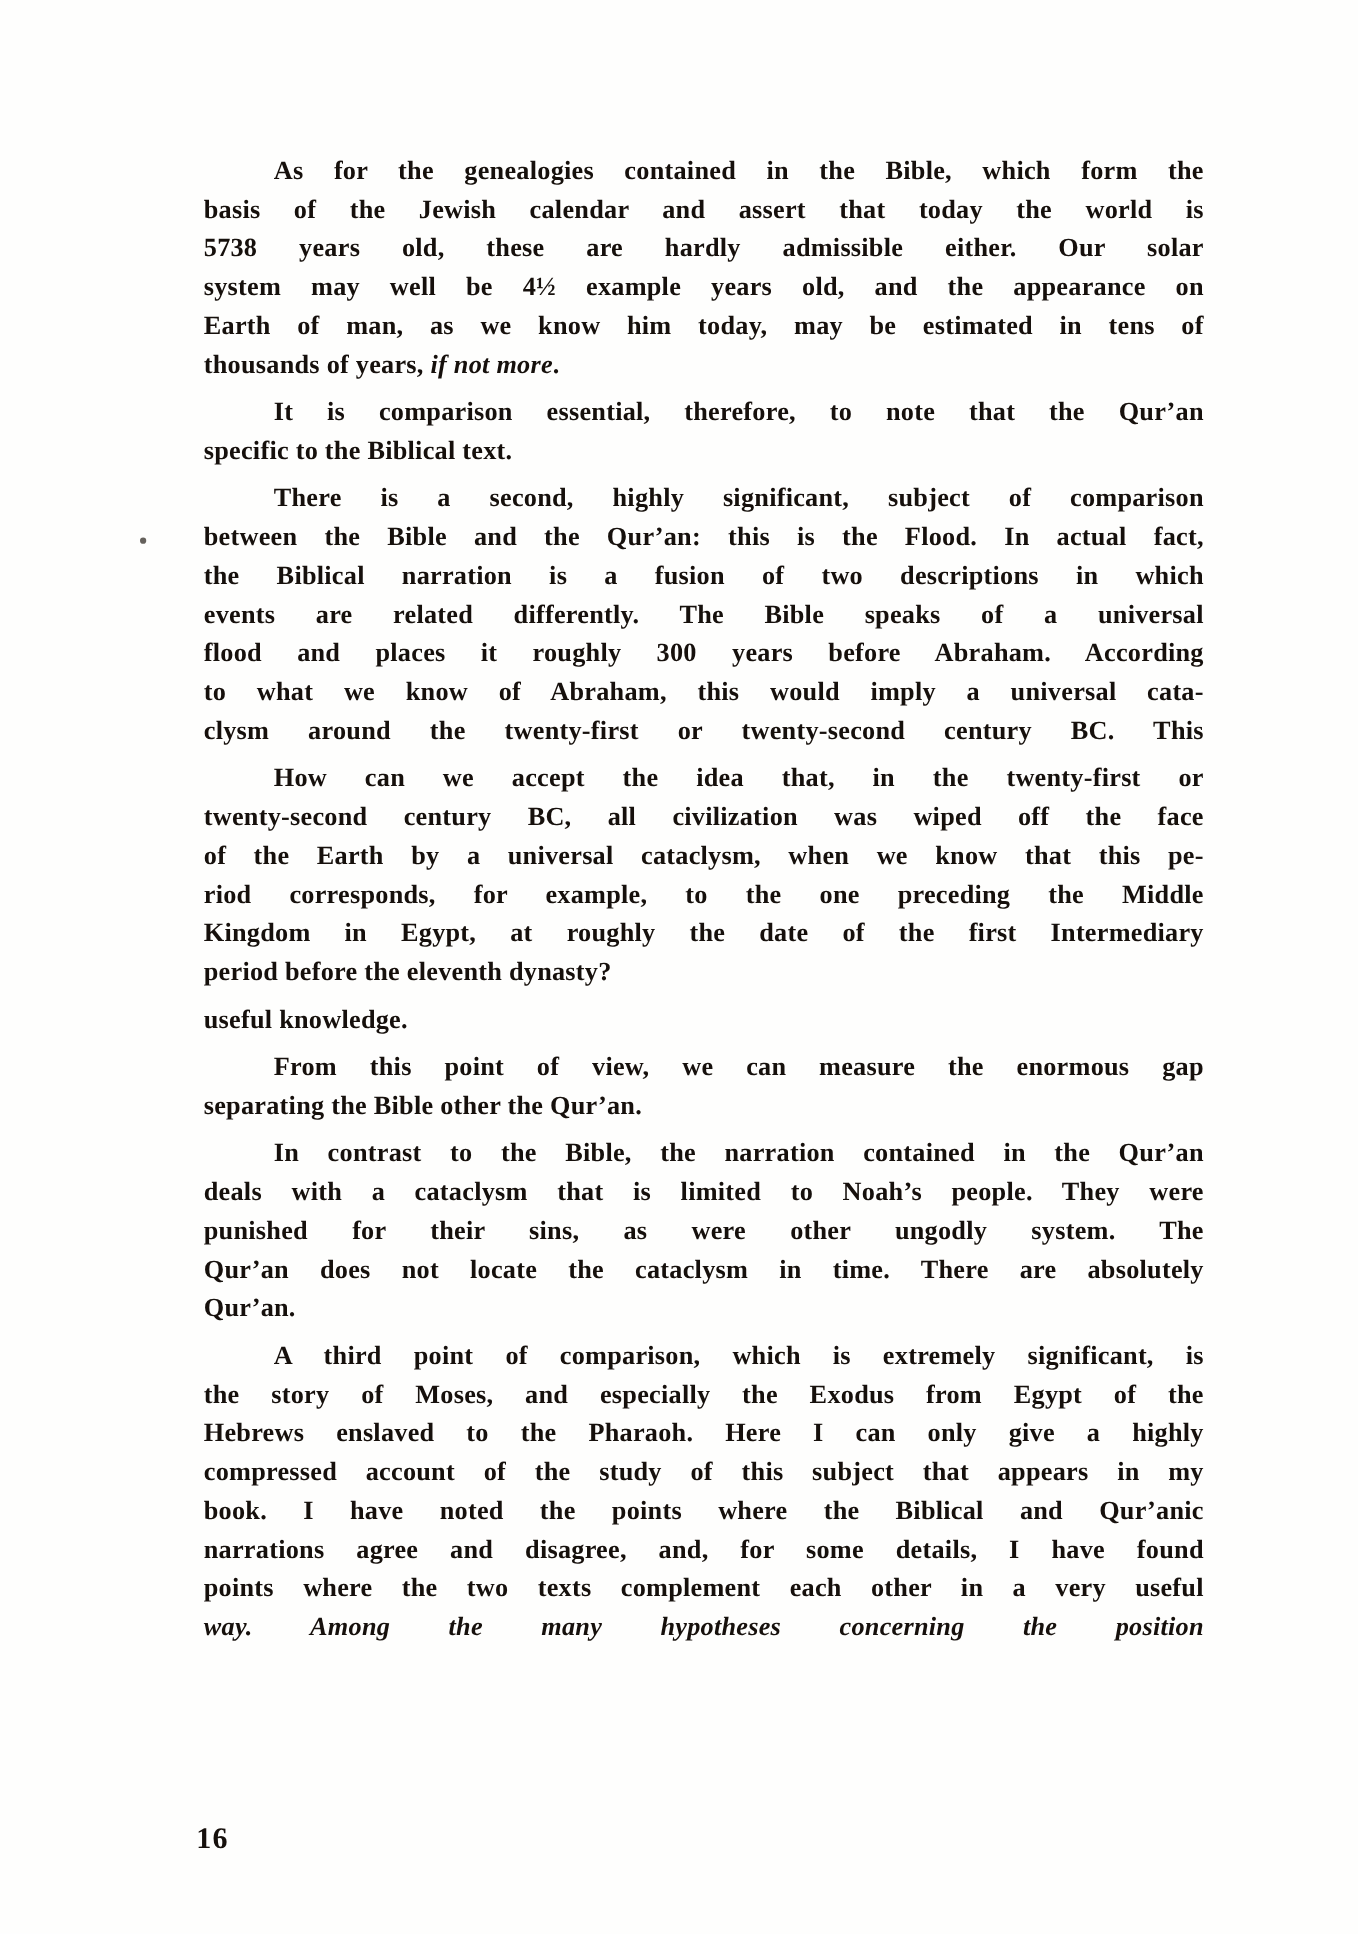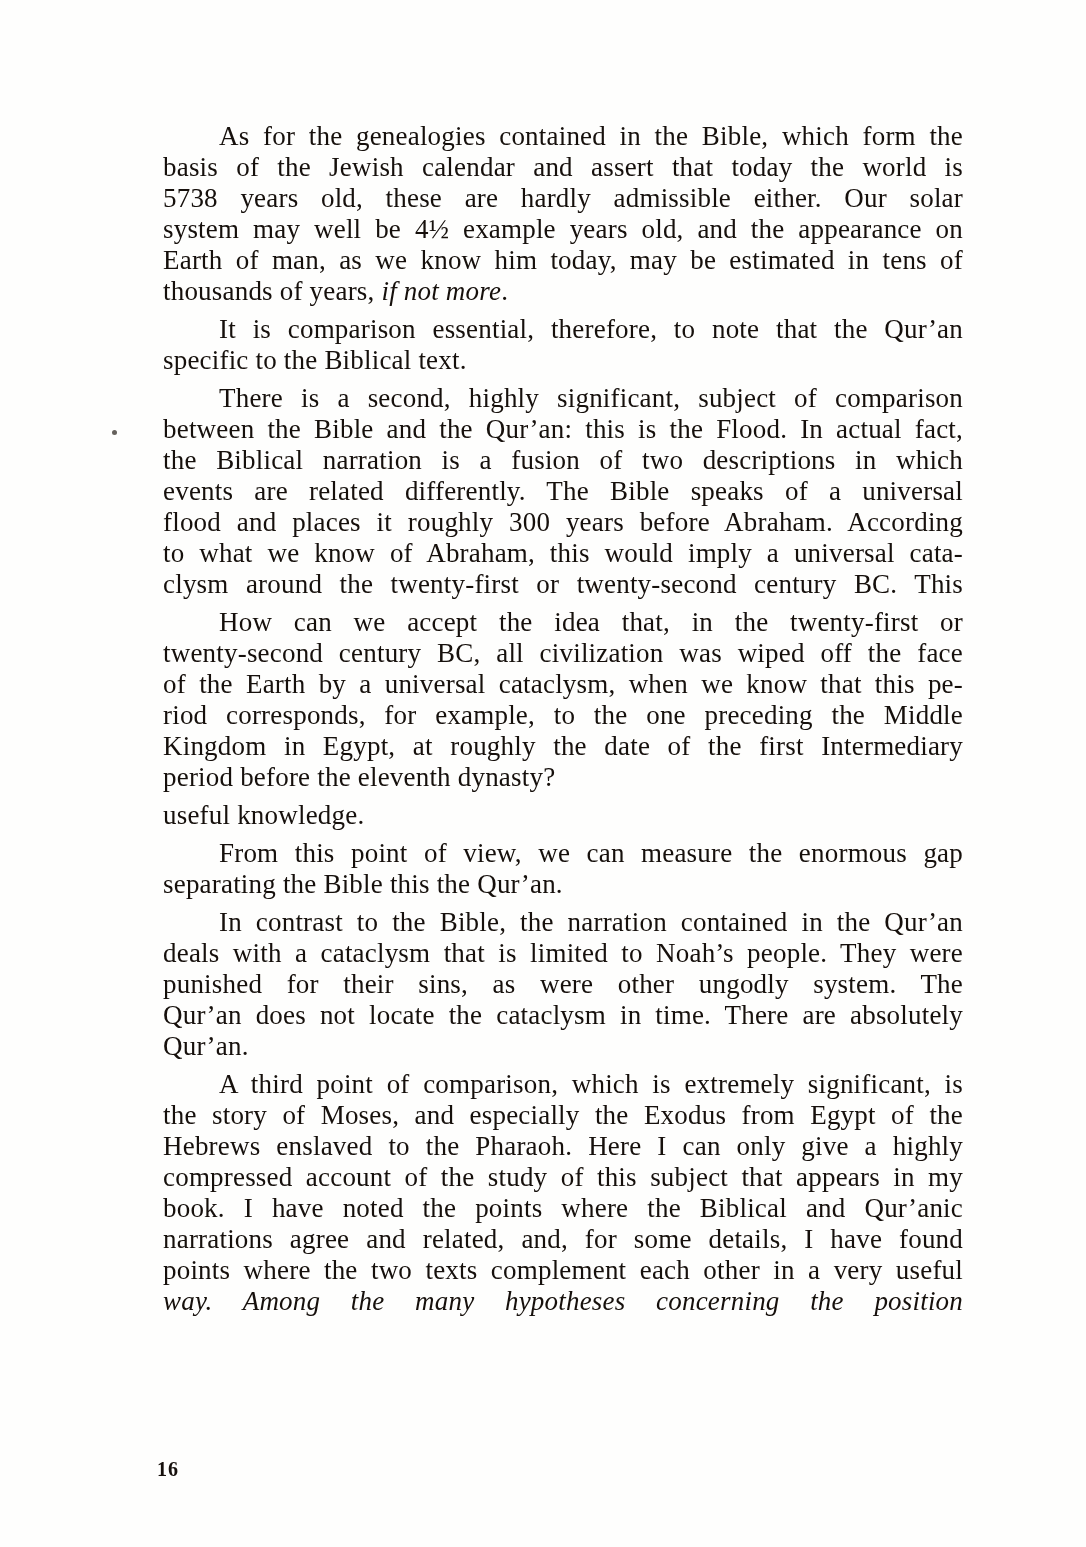--- a/index.html
+++ b/index.html
@@ -14,22 +14,22 @@
     background: #fefefd;
     color: #16100c;
     font-family: "Liberation Serif", "DejaVu Serif", serif;
     overflow: hidden;
   }
   .text-block {
     position: absolute;
     left: 163px;
     top: 121px;
     width: 800px;
-    font-size: 27px;
-    font-weight: normal;
+    font-size: 21px;
+    font-weight: bold;
   }
   .paragraph {
     margin: 0 0 7px 0;
   }
   .line {
     line-height: 31px;
     text-align: justify;
     text-align-last: justify;
     letter-spacing: 0.2px;
     white-space: normal;
@@ -40,21 +40,21 @@
   .line.lastline {
     text-align-last: left;
   }
   .it {
     font-style: italic;
   }
   .page-number {
     position: absolute;
     left: 157px;
     top: 1458px;
-    font-size: 20px;
+    font-size: 24px;
     font-weight: bold;
     letter-spacing: 1px;
   }
   .artifact-dot {
     position: absolute;
     left: 112px;
     top: 430px;
     width: 5px;
     height: 5px;
     border-radius: 50%;
@@ -94,35 +94,35 @@
         <div class="line"><span>of the Earth by a universal cataclysm, when we know that this pe-</span></div>
         <div class="line"><span>riod corresponds, for example, to the one preceding the Middle</span></div>
         <div class="line"><span>Kingdom in Egypt, at roughly the date of the first Intermediary</span></div>
         <div class="line lastline"><span>period before the eleventh dynasty?</span></div>
       </div>
       <div class="paragraph">
         <div class="line lastline"><span>useful knowledge.</span></div>
       </div>
       <div class="paragraph">
         <div class="line first"><span>From this point of view, we can measure the enormous gap</span></div>
-        <div class="line lastline"><span>separating the Bible this the Qur’an.</span></div>
+        <div class="line lastline"><span>separating the Bible other the Qur’an.</span></div>
       </div>
       <div class="paragraph">
         <div class="line first"><span>In contrast to the Bible, the narration contained in the Qur’an</span></div>
         <div class="line"><span>deals with a cataclysm that is limited to Noah’s people. They were</span></div>
         <div class="line"><span>punished for their sins, as were other ungodly system. The</span></div>
         <div class="line"><span>Qur’an does not locate the cataclysm in time. There are absolutely</span></div>
         <div class="line lastline"><span>Qur’an.</span></div>
       </div>
       <div class="paragraph">
         <div class="line first"><span>A third point of comparison, which is extremely significant, is</span></div>
         <div class="line"><span>the story of Moses, and especially the Exodus from Egypt of the</span></div>
         <div class="line"><span>Hebrews enslaved to the Pharaoh. Here I can only give a highly</span></div>
         <div class="line"><span>compressed account of the study of this subject that appears in my</span></div>
         <div class="line"><span>book. I have noted the points where the Biblical and Qur’anic</span></div>
-        <div class="line"><span>narrations agree and related, and, for some details, I have found</span></div>
+        <div class="line"><span>narrations agree and disagree, and, for some details, I have found</span></div>
         <div class="line"><span>points where the two texts complement each other in a very useful</span></div>
         <div class="line"><span class="it">way. Among the many hypotheses concerning the position</span></div>
       </div>
     </div>
   <div class="artifact-dot"></div>
   <div class="page-number">16</div>
 </div>
 
 </body></html>

